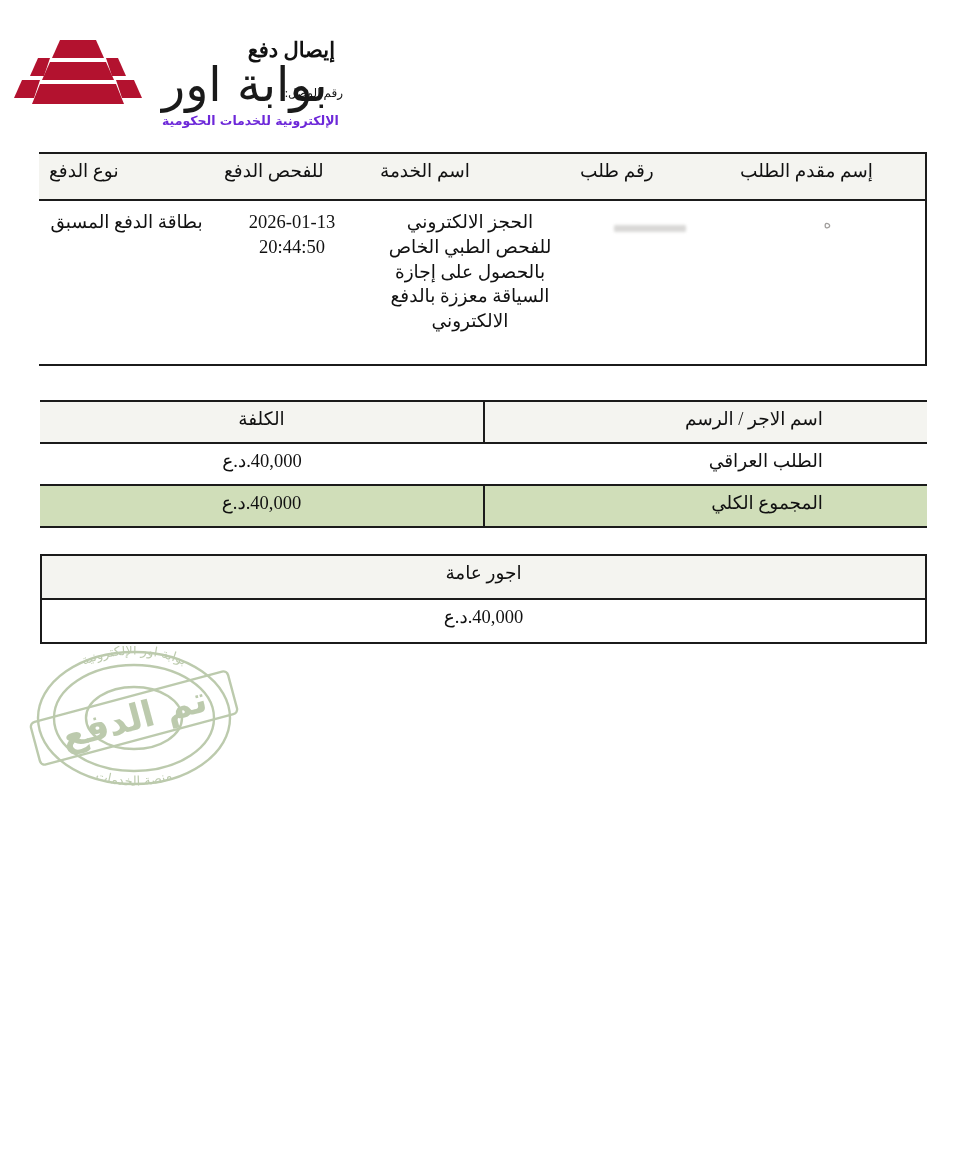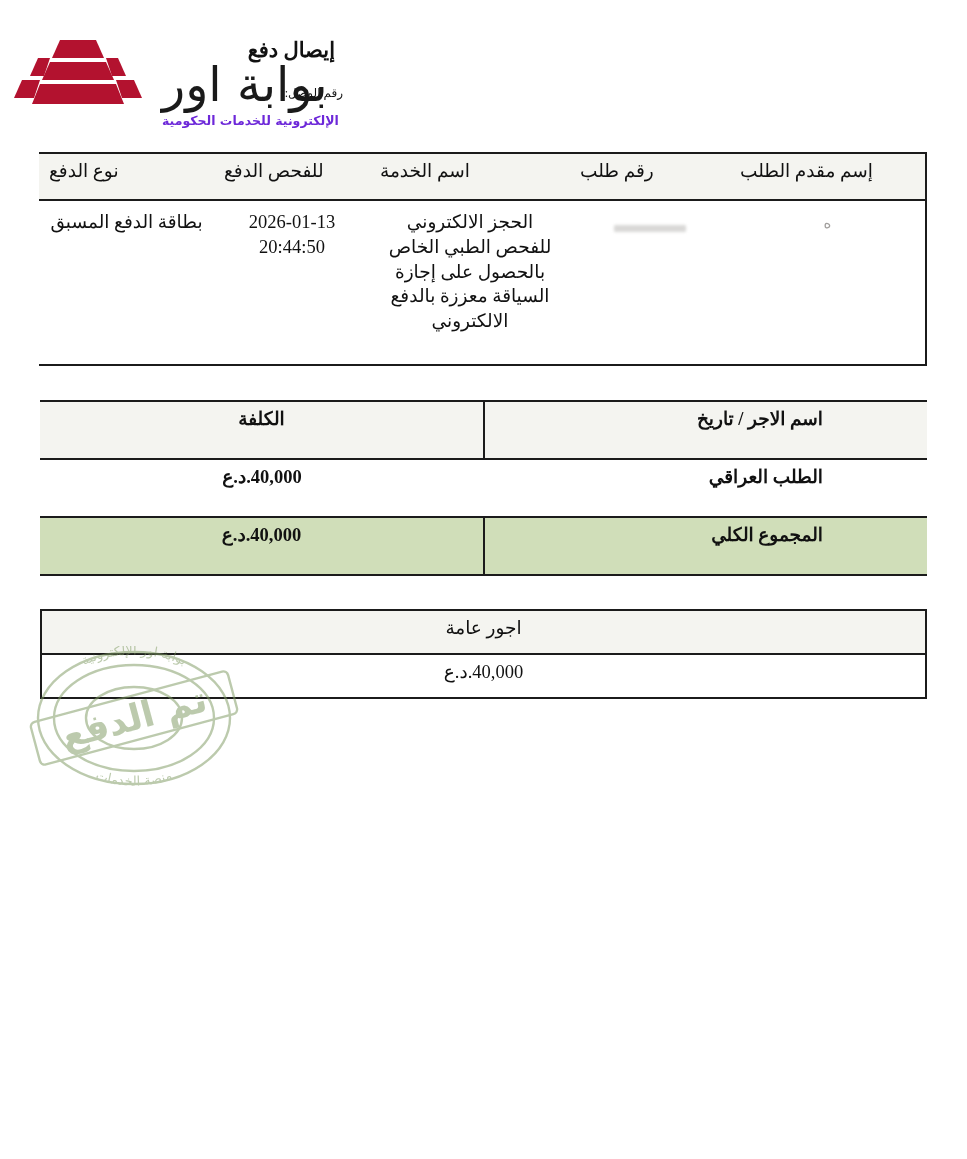--- a/index.html
+++ b/index.html
@@ -148,29 +148,28 @@
     vertical-align: middle;
     margin-top: 10px;
   }
 
   
   #fees-table { margin-top: 34px; }
   #fees-table th,
   #fees-table td {
     height: 30px;
     padding-top: 5px;
-    padding-bottom: 21px;
-    font-weight: bold;
+    padding-bottom: 5px;
   }
   #fees-table .c-name { text-align: right; padding-right: 104px; }
   #fees-table .c-cost { text-align: center; }
   #fees-table .side-l { border-left: 2.2px solid #1b1b1b; }
 
   
-  #general-table { margin-top: 33px; }
+  #general-table { margin-top: 26px; }
   #general-table th,
   #general-table td {
     text-align: center;
     height: 32px;
     padding-top: 5px;
     padding-bottom: 5px;
     border-left: 2.2px solid #1b1b1b;
     border-right: 2.2px solid #1b1b1b;
   }
 
@@ -256,21 +255,21 @@
     </tbody>
   </table>
 
   <table class="grid" id="fees-table">
     <colgroup>
         <col style="width:443px">
         <col style="width:444px">
       </colgroup>
     <thead>
       <tr class="hdr-bg rule-top rule-bottom">
-        <th class="c-name side-l">اسم الاجر / تاريخ</th>
+        <th class="c-name side-l">اسم الاجر / الرسم</th>
         <th class="c-cost">الكلفة</th>
       </tr>
     </thead>
     <tbody>
       <tr class="rule-bottom">
         <td class="c-name">الطلب العراقي</td>
         <td class="c-cost">40,000.د.ع</td>
       </tr>
       <tr class="total-bg rule-bottom">
         <td class="c-name side-l">المجموع الكلي</td>

